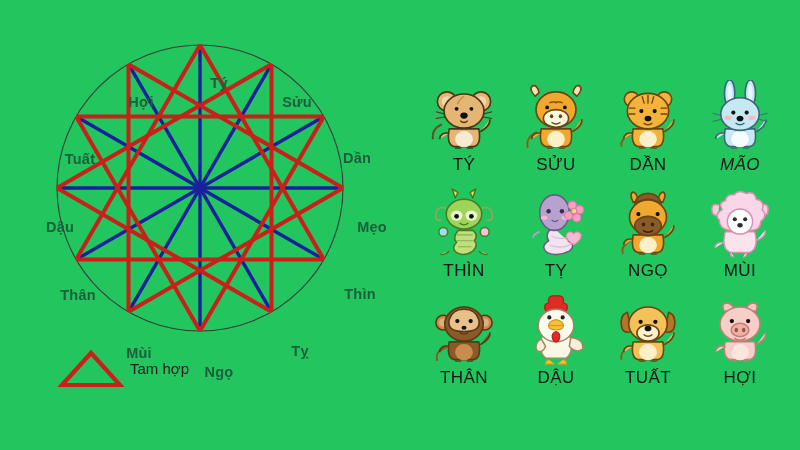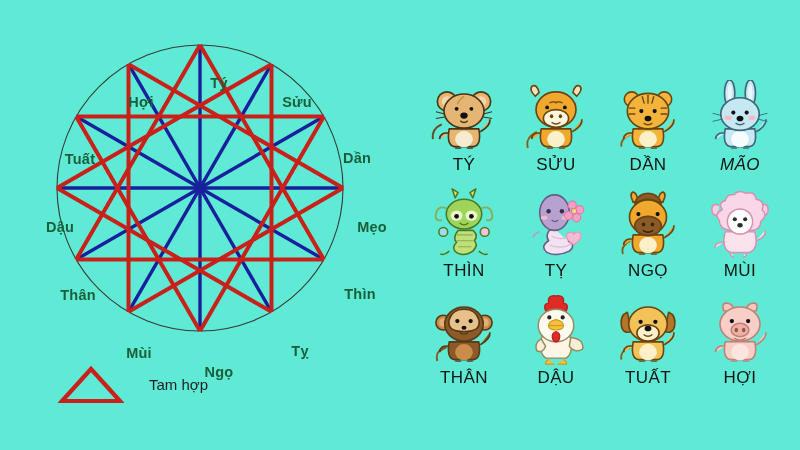--- a/index.html
+++ b/index.html
@@ -4,21 +4,21 @@
 <style>
   html, body {
     margin: 0;
     padding: 0;
     background: #ffffff;
   }
   #screen {
     position: relative;
     width: 800px;
     height: 450px;
-    background: #5eead4;
+    background: #22c55e;
     overflow: hidden;
     font-family: "Liberation Sans", "DejaVu Sans", sans-serif;
   }
 
   
   #wheel-panel {
     position: absolute;
     left: 0; top: 0;
     width: 400px; height: 450px;
   }
@@ -41,21 +41,21 @@
   #legend {
     position: absolute;
     left: 0; top: 344px;
     width: 400px; height: 90px;
   }
   .legend-group {
     position: absolute;
     display: flex;
     align-items: center;
   }
-  #legend-tamhop { left: 58px; top: 20px; gap: 19px; }
+  #legend-tamhop { left: 58px; top: 4px; }
   #legend-xung   { left: 252px; top: 0px; }
   .legend-text {
     color: #231f20;
     font-size: 15px;
     line-height: 1.12;
     margin-left: 6px;
     white-space: pre-line;
   }
   .legend-text.two-line { line-height: 1.1; }
 

